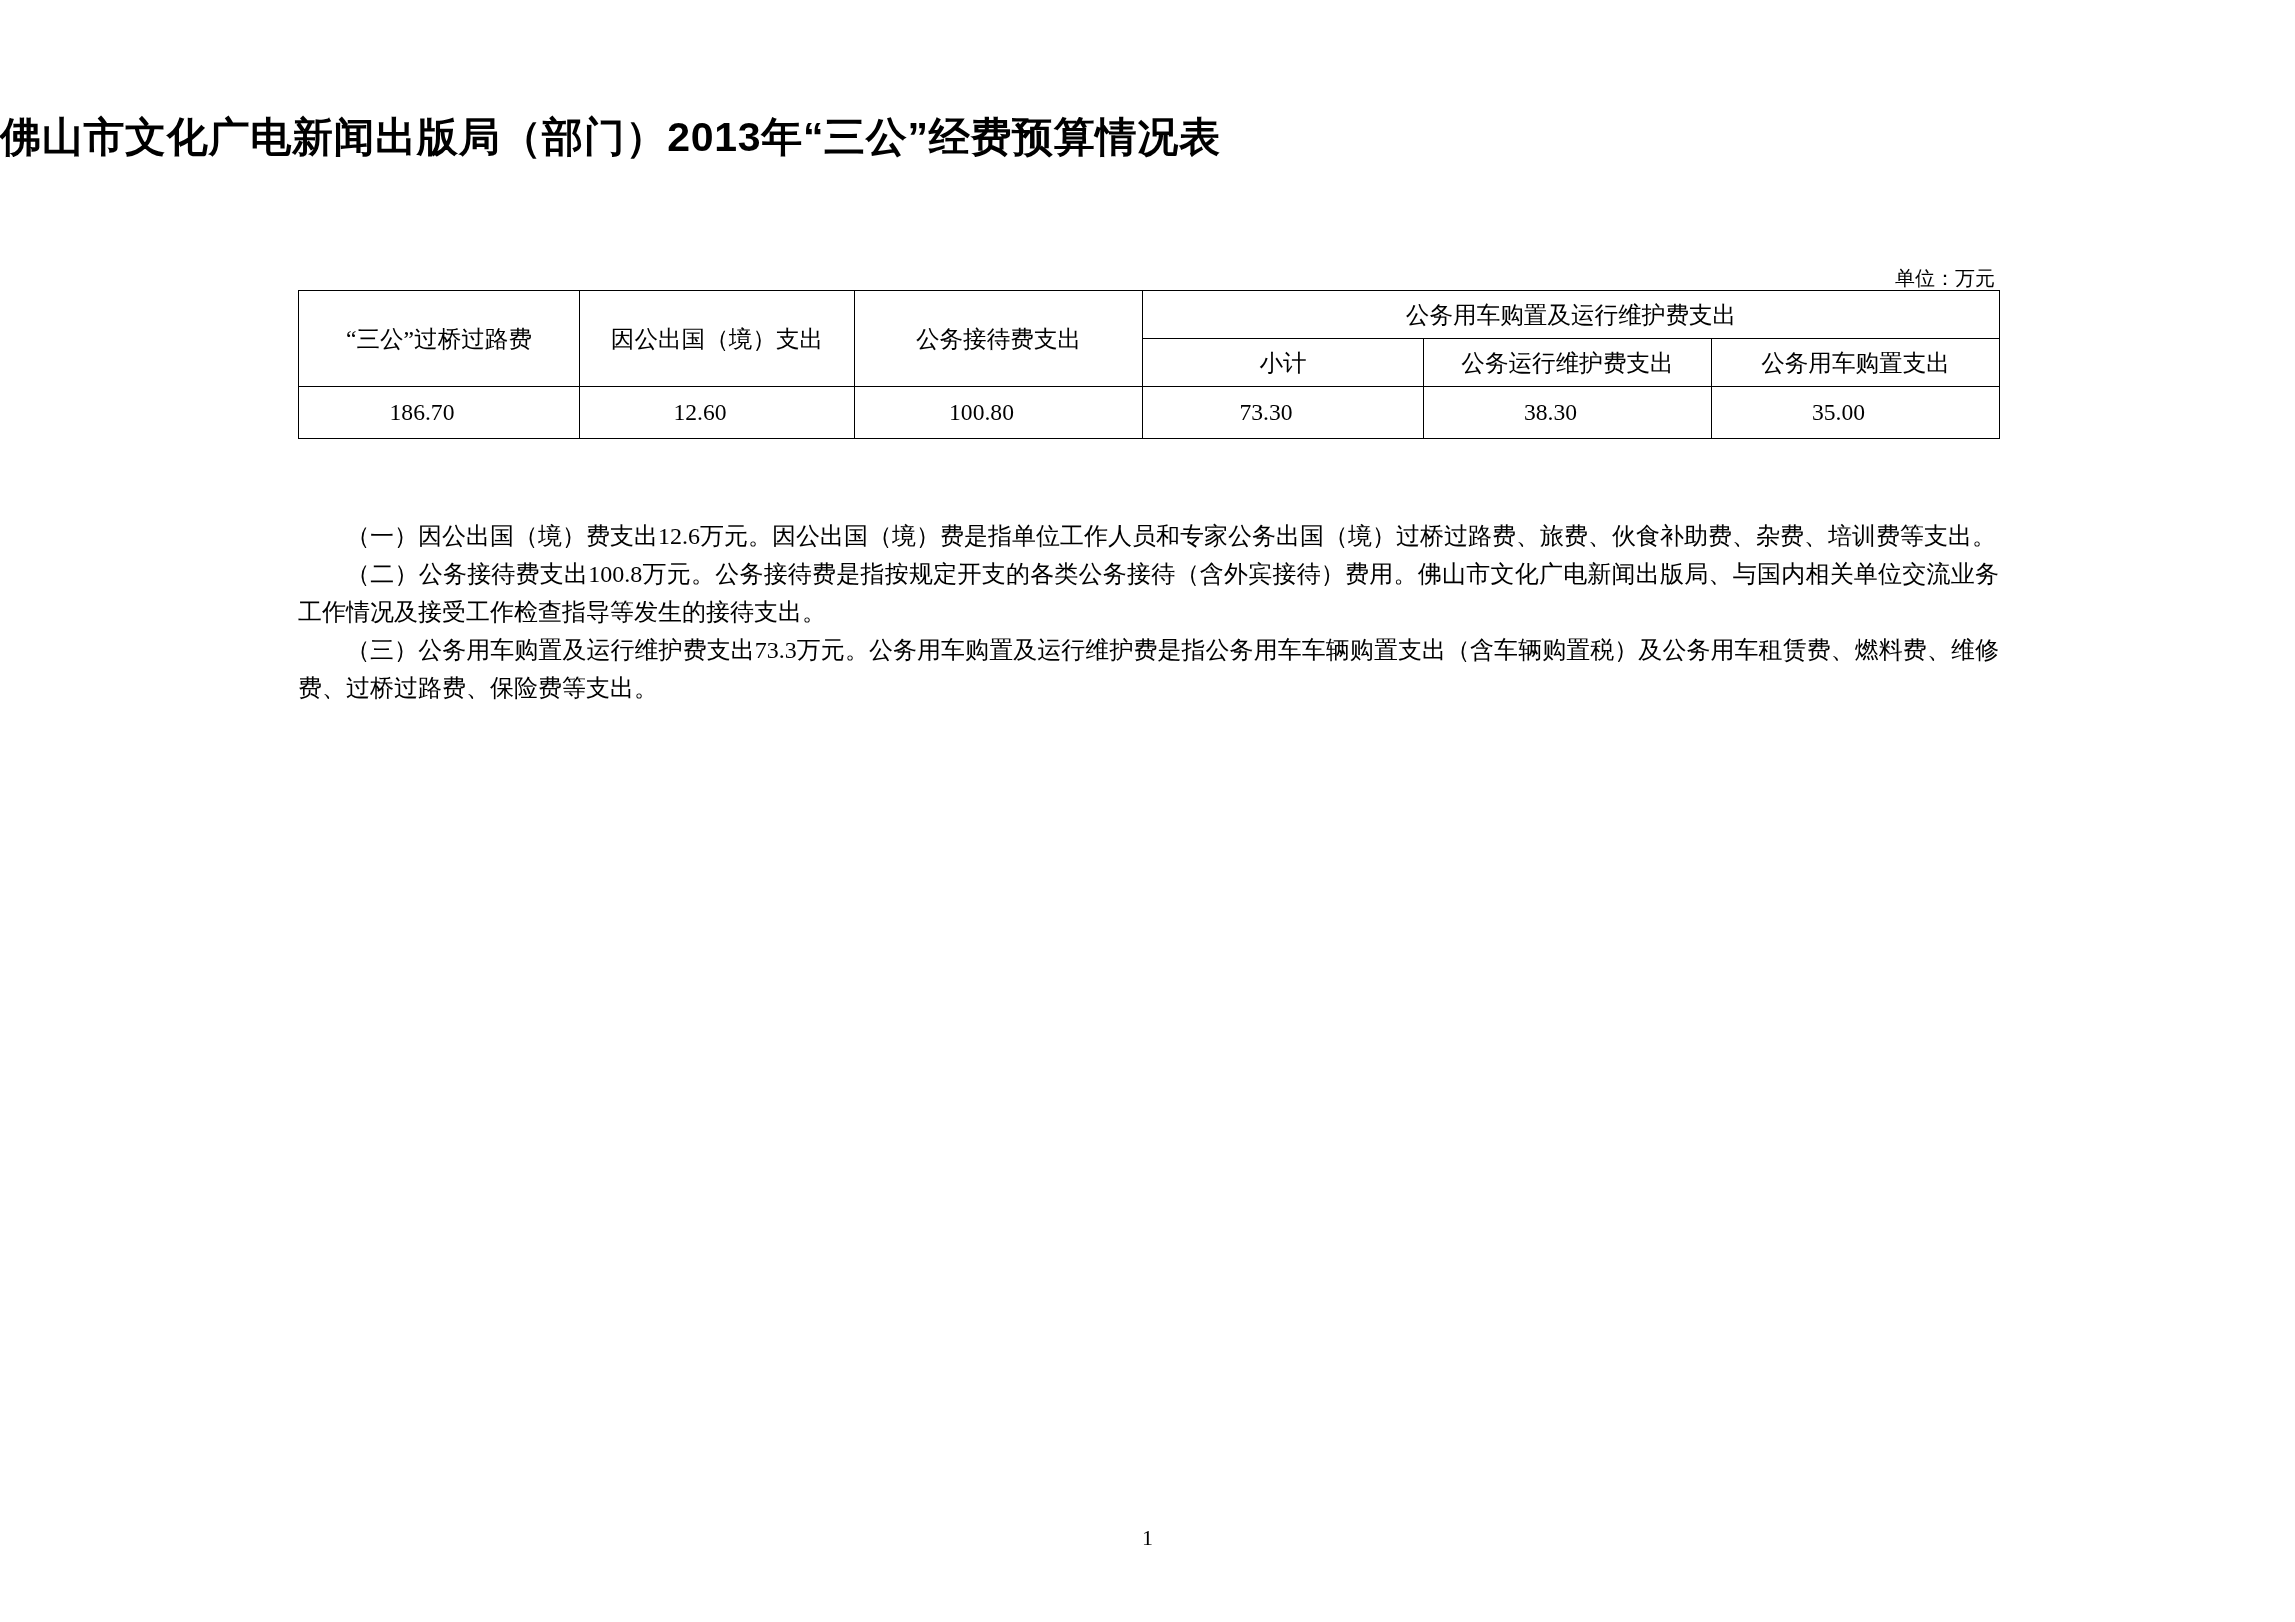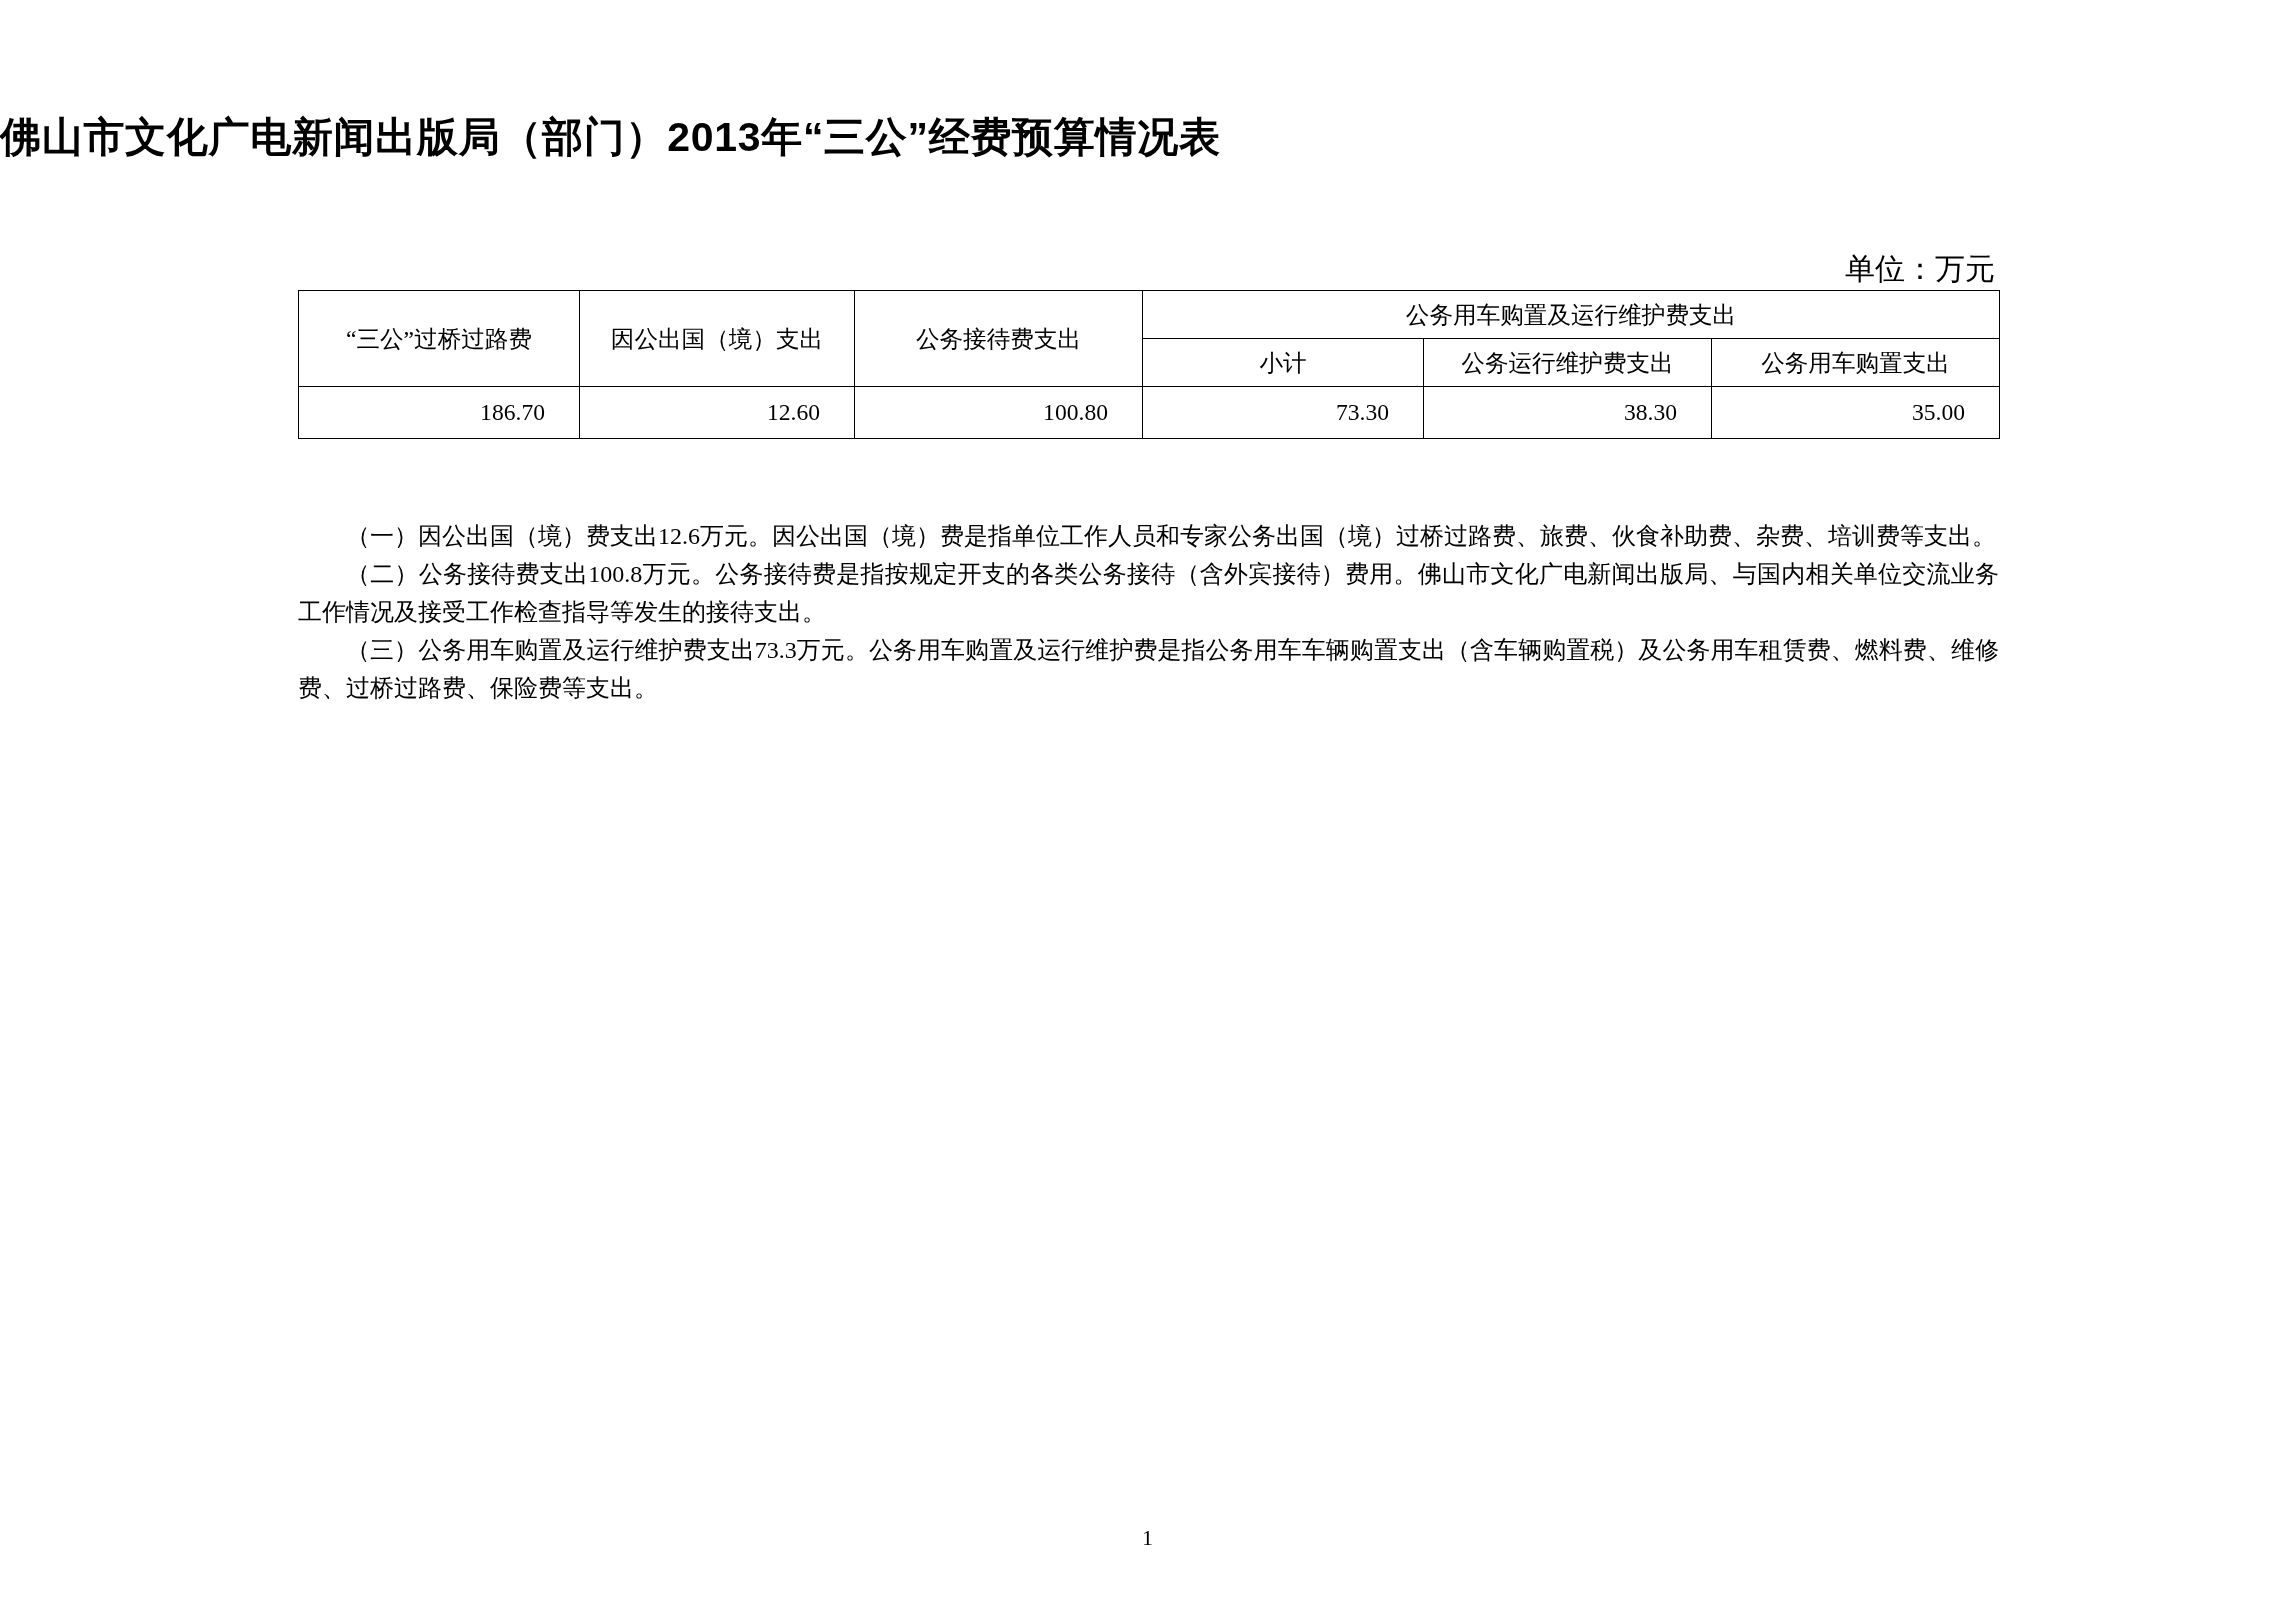--- a/index.html
+++ b/index.html
@@ -30,22 +30,22 @@
     text-align: left;
     font-family: "Liberation Sans", "DejaVu Sans", sans-serif;
     font-weight: bold;
     font-size: 41px;
     letter-spacing: 0.7px;
     white-space: nowrap;
   }
   .unit-line {
     position: absolute;
     right: 300px;
-    top: 249px;
-    font-size: 30px;
+    top: 265px;
+    font-size: 20px;
     font-family: "Liberation Serif", "DejaVu Serif", serif;
   }
   table.budget {
     position: absolute;
     left: 298px;
     top: 290px;
     width: 1701px;
     border-collapse: collapse;
     table-layout: fixed;
   }
@@ -53,21 +53,21 @@
     border: 1.3px solid #000000;
     font-weight: normal;
     font-size: 23.6px;
     font-family: "Liberation Serif", "DejaVu Serif", serif;
     padding: 0;
     height: 47px;
     text-align: center;
     vertical-align: middle;
   }
   table.budget td.num {
-    text-align: right;
+    text-align: center;
     padding-right: 34px;
     height: 51px;
     font-family: "Liberation Serif", "DejaVu Serif", serif;
   }
   .col-a { width: 281px; }
   .col-b { width: 275px; }
   .col-c { width: 288px; }
   .col-d { width: 281px; }
   .col-e { width: 288px; }
   .col-f { width: 288px; }

